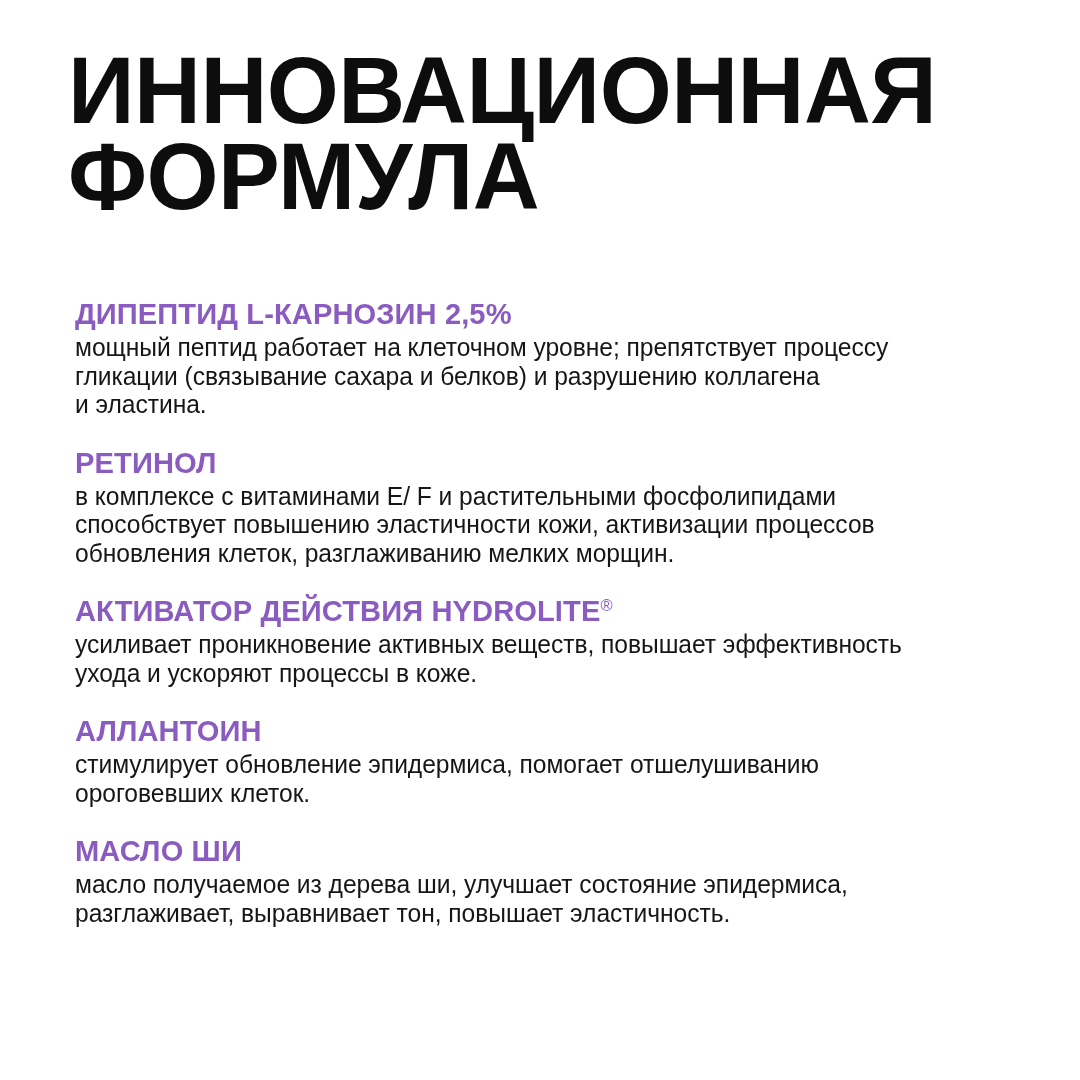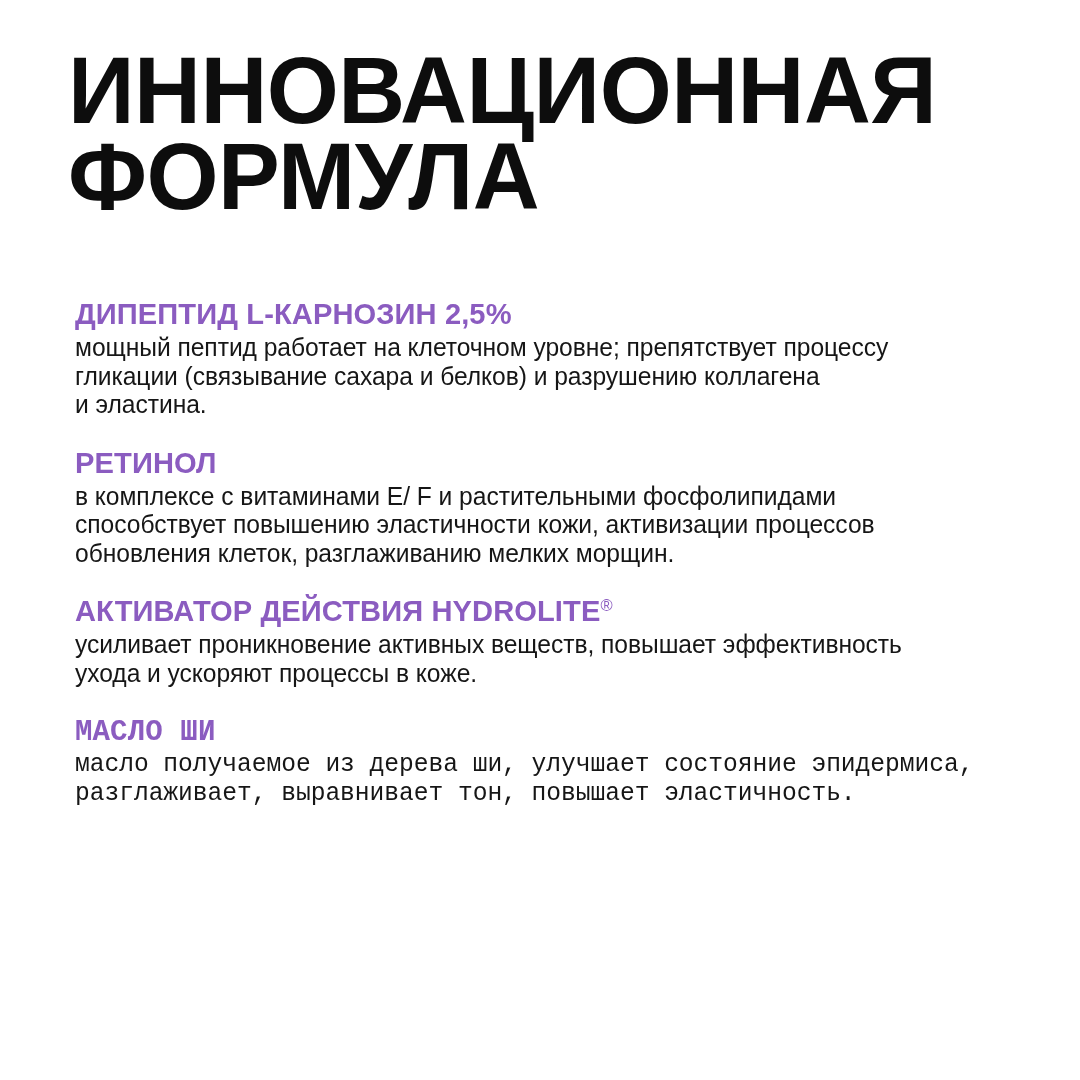--- a/index.html
+++ b/index.html
@@ -50,21 +50,20 @@
     left: 68px;
     top: 292px;
     width: 962px;
     margin-left: 7px;
   }
   .ingredient {
     margin: 0 0 22px 0;
   }
   .ingredient:last-child {
     margin-bottom: 0;
-    font-family: Liberation Mono, monospace;
   }
   .ing-name {
     display: block;
     font-size: 30px;
     line-height: 34px;
     font-weight: 700;
     color: #8b5cc0;
     letter-spacing: 0.1px;
     margin: 0 0 2px 0;
     transform: scaleX(0.97);
@@ -115,20 +114,25 @@
 обновления клеток, разглаживанию мелких морщин.</span>
     </div>
 
     <div class="ingredient">
       <span class="ing-name"><span>АКТИВАТОР ДЕЙСТВИЯ HYDROLITE</span><span class="reg">®</span></span>
       <span class="ing-desc">усиливает проникновение активных веществ, повышает эффективность
 ухода и ускоряют процессы в коже.</span>
     </div>
 
 
+    <div class="ingredient">
+      <span class="ing-name"><span>АЛЛАНТОИН</span><span class="reg"></span></span>
+      <span class="ing-desc">стимулирует обновление эпидермиса, помогает отшелушиванию
+ороговевших клеток.</span>
+    </div>
 
     <div class="ingredient">
       <span class="ing-name"><span>МАСЛО ШИ</span><span class="reg"></span></span>
       <span class="ing-desc">масло получаемое из дерева ши, улучшает состояние эпидермиса,
 разглаживает, выравнивает тон, повышает эластичность.</span>
     </div>
 
   </div>
 </div>
 

